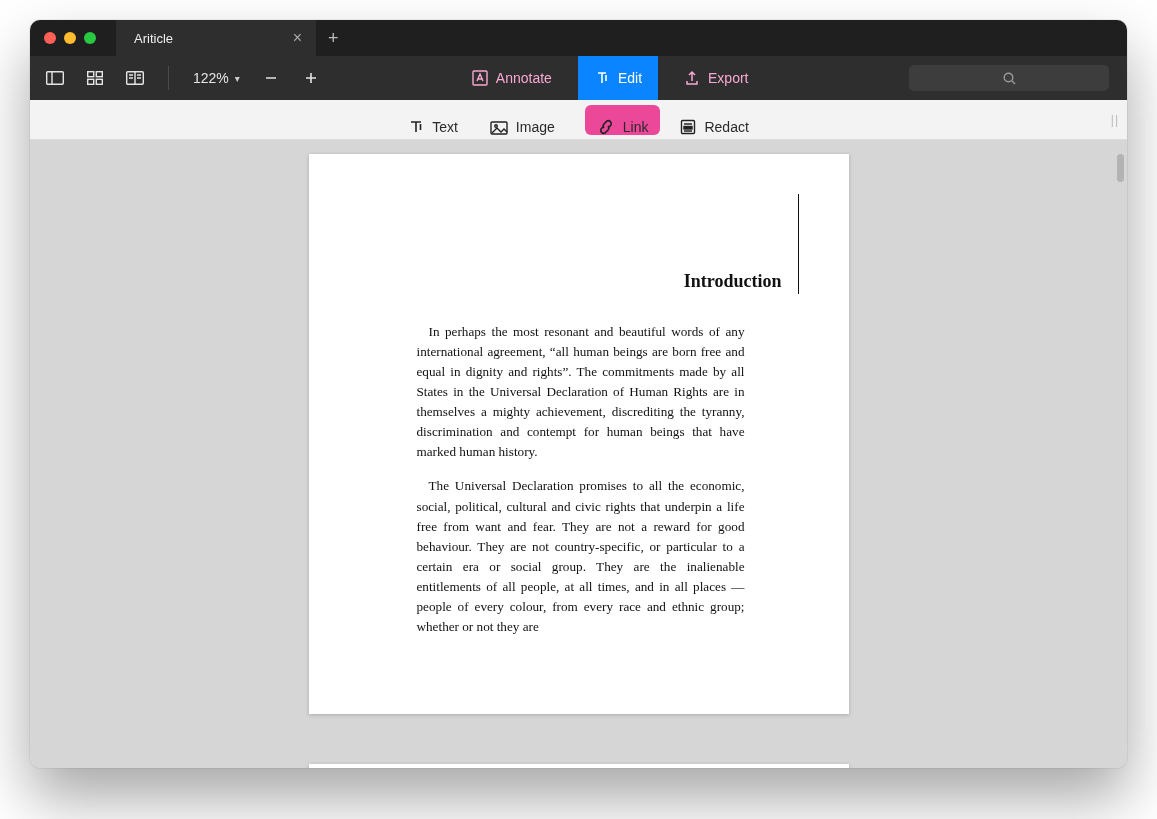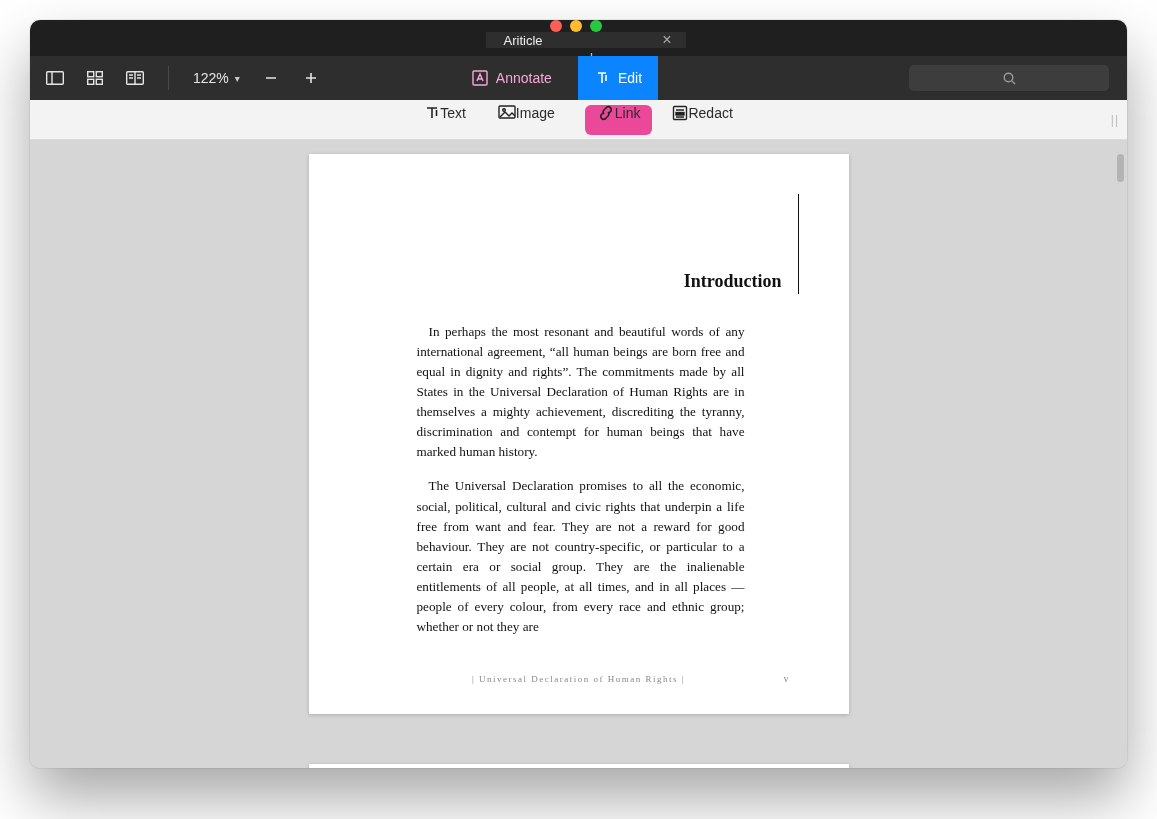--- a/index.html
+++ b/index.html
@@ -24,21 +24,20 @@
   }
   
   .titlebar {
     height: 36px;
     background: #1f1f1f;
     display: flex;
     align-items: center;
     padding-left: 14px;
     color: #ddd;
     font-size: 13px;
-    flex-direction: column;
   }
   .traffic { display: flex; gap: 8px; margin-right: 20px; }
   .dot { width: 12px; height: 12px; border-radius: 50%; }
   .dot.red { background: #ff5f57; }
   .dot.yellow { background: #febc2e; }
   .dot.green { background: #28c840; }
   .tab {
     height: 36px;
     background: #2e2e2e;
     display: flex;
@@ -106,22 +105,22 @@
     display: flex;
     align-items: center;
     justify-content: center;
     gap: 8px;
     color: #2a2a2a;
     font-size: 14px;
     position: relative;
   }
   .subbtn {
     height: 30px;
-    display: flex; align-items: flex-start;
-    gap: 0;
+    display: flex; align-items: flex-end;
+    gap: 8px;
     padding: 0 12px;
     border-radius: 6px;
     cursor: pointer;
   }
   .subbtn.active { background: #ec4899; margin-left: 10px; }
   .subtool-handle {
     position: absolute; right: 8px; top: 50%; transform: translateY(-50%);
     color: #bbb; letter-spacing: 1px; font-size: 12px;
     cursor: grab;
   }
@@ -314,20 +313,26 @@
           <path d="M5 11 L8 4 L11 11 M6 9 H10"></path>
         </svg>
       <span>Annotate</span>
     </div>
     <div class="toolbtn active">
       <svg width="16" height="16" viewBox="0 0 16 16" fill="none" stroke="currentColor" stroke-width="1.6">
           <path d="M4 3 H12 M8 3 V13"></path>
           <line x1="12" y1="5" x2="12" y2="11"></line>
         </svg>
       <span>Edit</span>
+    </div>
+    <div class="toolbtn">
+      <svg width="16" height="16" viewBox="0 0 16 16" fill="none" stroke="currentColor" stroke-width="1.5">
+          <path d="M8 11 V2 M5 5 L8 2 L11 5 M3 11 V14 H13 V11"></path>
+        </svg>
+      <span>Export</span>
     </div>
 
     <div class="flex-spacer"></div>
 
     <div class="searchbox">
       <svg width="13" height="13" viewBox="0 0 13 13" fill="none" stroke="currentColor" stroke-width="1.4">
           <circle cx="5.5" cy="5.5" r="4.3"></circle>
           <line x1="9" y1="9" x2="12" y2="12"></line>
         </svg>
     </div>
@@ -373,22 +378,17 @@
     <div class="page">
       <div class="page-header">
         <div class="intro-block">
           <div class="intro-title">Introduction</div>
         </div>
       </div>
       <div class="body-text">
         <p class="indent">In perhaps the most resonant and beautiful words of any international agreement, “all human beings are born free and equal in dignity and rights”. The commitments made by all States in the Universal Declaration of Human Rights are in themselves a mighty achievement, discrediting the tyranny, discrimination and contempt for human beings that have marked human history.</p>
         <p class="indent">The Universal Declaration promises to all the economic, social, political, cultural and civic rights that underpin a life free from want and fear. They are not a reward for good behaviour. They are not country-specific, or particular to a certain era or social group.  They are the inalienable entitlements of all people, at all times, and in all places — people of every colour, from every race and ethnic group; whether or not they are</p>
       </div>
-      <div class="page-footer">
-        <div style="width:20px"></div>
-        <div class="footer-center">|  Universal Declaration of Human Rights  |</div>
-        <div class="footer-num">v</div>
-      </div>
     </div>
     <div class="page2"></div>
   </div>
 
 </div>
 
 </body></html>

